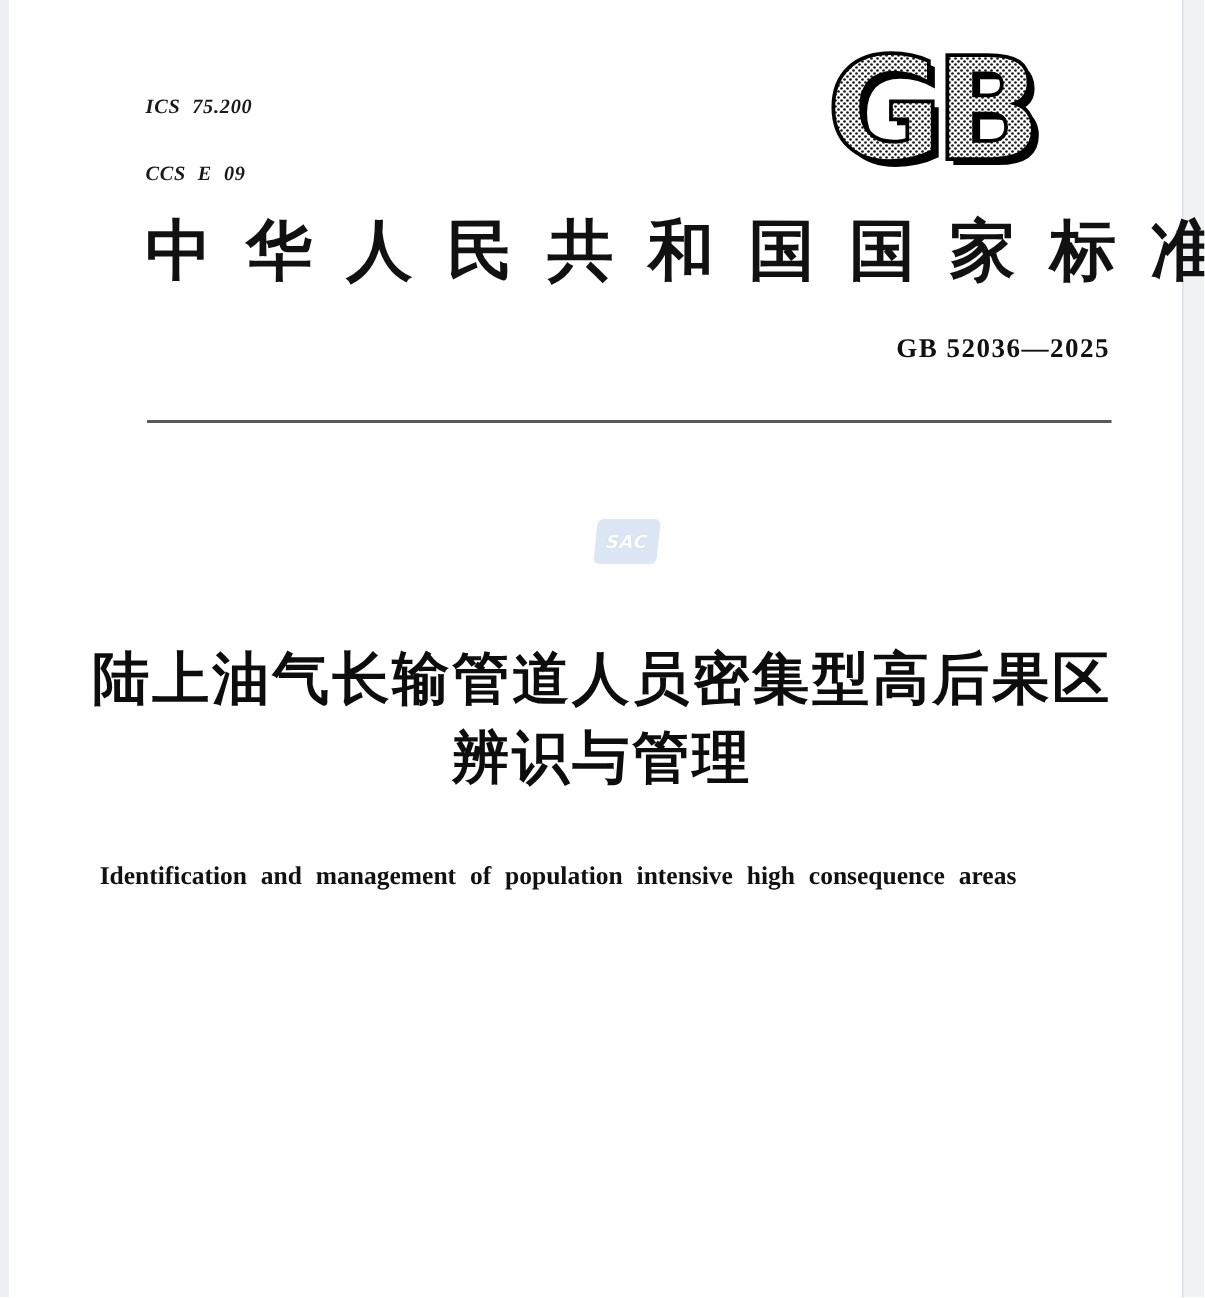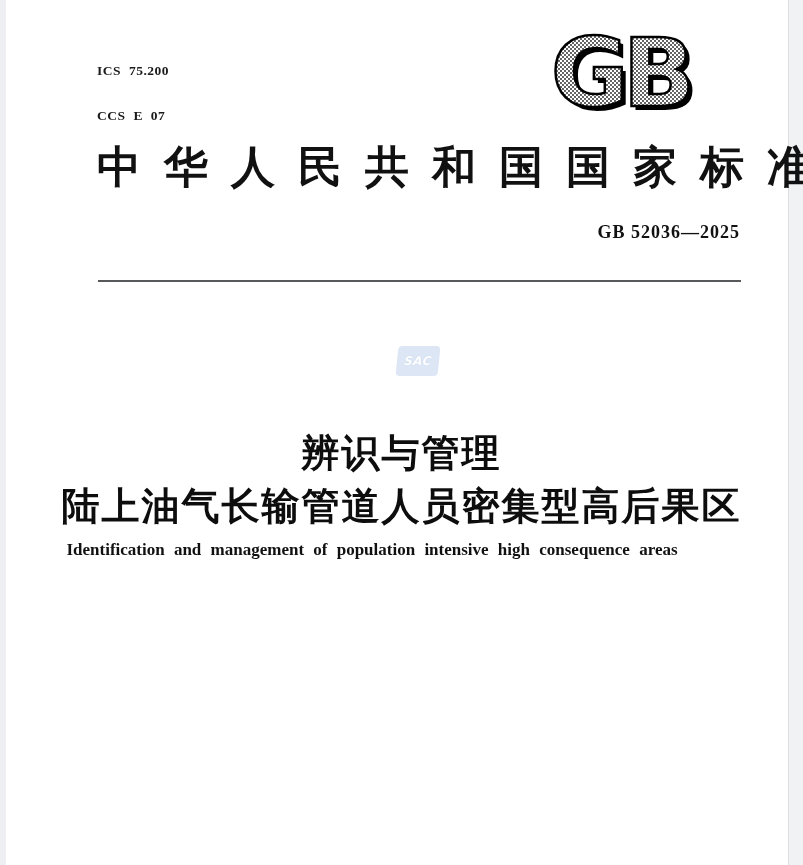--- a/index.html
+++ b/index.html
@@ -34,20 +34,21 @@
     position: absolute;
     left: 97px; top: 33px;
     font-family: "Liberation Serif", serif;
     font-weight: bold;
     font-size: 13.5px;
     line-height: 15px;
     color: #1a1a1a;
     letter-spacing: 0.5px;
     word-spacing: 4px;
     white-space: pre;
+    font-style: italic;
   }
   
   .gb-logo {
     position: absolute;
     left: 538px; top: 32px;
   }
   .gb-logo text {
     font-family: "DejaVu Sans", sans-serif;
     font-weight: bold;
   }
@@ -112,42 +113,42 @@
     font-family: "Liberation Sans", sans-serif;
     font-weight: bold;
     font-size: 38px;
     line-height: 53px;
     letter-spacing: 2px;
     color: #0d0d0d;
   }
   
   .title-en {
     position: absolute;
-    left: 0; top: 536px;
+    left: 0; top: 570px;
     width: 744px;
     text-align: center;
     font-family: "Liberation Serif", serif;
     font-weight: bold;
     font-size: 17px;
     line-height: 27px;
     word-spacing: 5px;
     color: #111111;
   }
 </style>
 </head>
 <body>
 
 <div class="page">
 
   <div class="edge-left"></div>
   <div class="edge-right"></div>
 
   <div class="ics-block">
     <div>ICS 75.200</div>
-    <div>CCS E 07</div>
+    <div>CCS E 09</div>
   </div>
 
   <svg class="gb-logo" width="166" height="86" viewBox="0 0 166 86" aria-hidden="true">
     <defs>
       <pattern id="halftone" width="4" height="4" patternUnits="userSpaceOnUse">
         <rect width="4" height="4" fill="#ffffff"></rect>
         <circle cx="1" cy="1" r="0.9" fill="#1a1a1a"></circle>
         <circle cx="3" cy="3" r="0.9" fill="#1a1a1a"></circle>
       </pattern>
     </defs>
@@ -159,21 +160,21 @@
 
   <div class="std-num">GB 52036—2025</div>
 
   <hr class="rule">
 
   <div class="watermark">
     <span>SAC</span>
   </div>
 
   <div class="title-cn">
+    <div>陆上油气长输管道人员密集型高后果区</div>
     <div>辨识与管理</div>
-    <div>陆上油气长输管道人员密集型高后果区</div>
   </div>
 
   <div class="title-en">
     <div>Identification and management of population intensive high consequence areas</div>
   </div>
 
 </div>
 
 </body></html>

